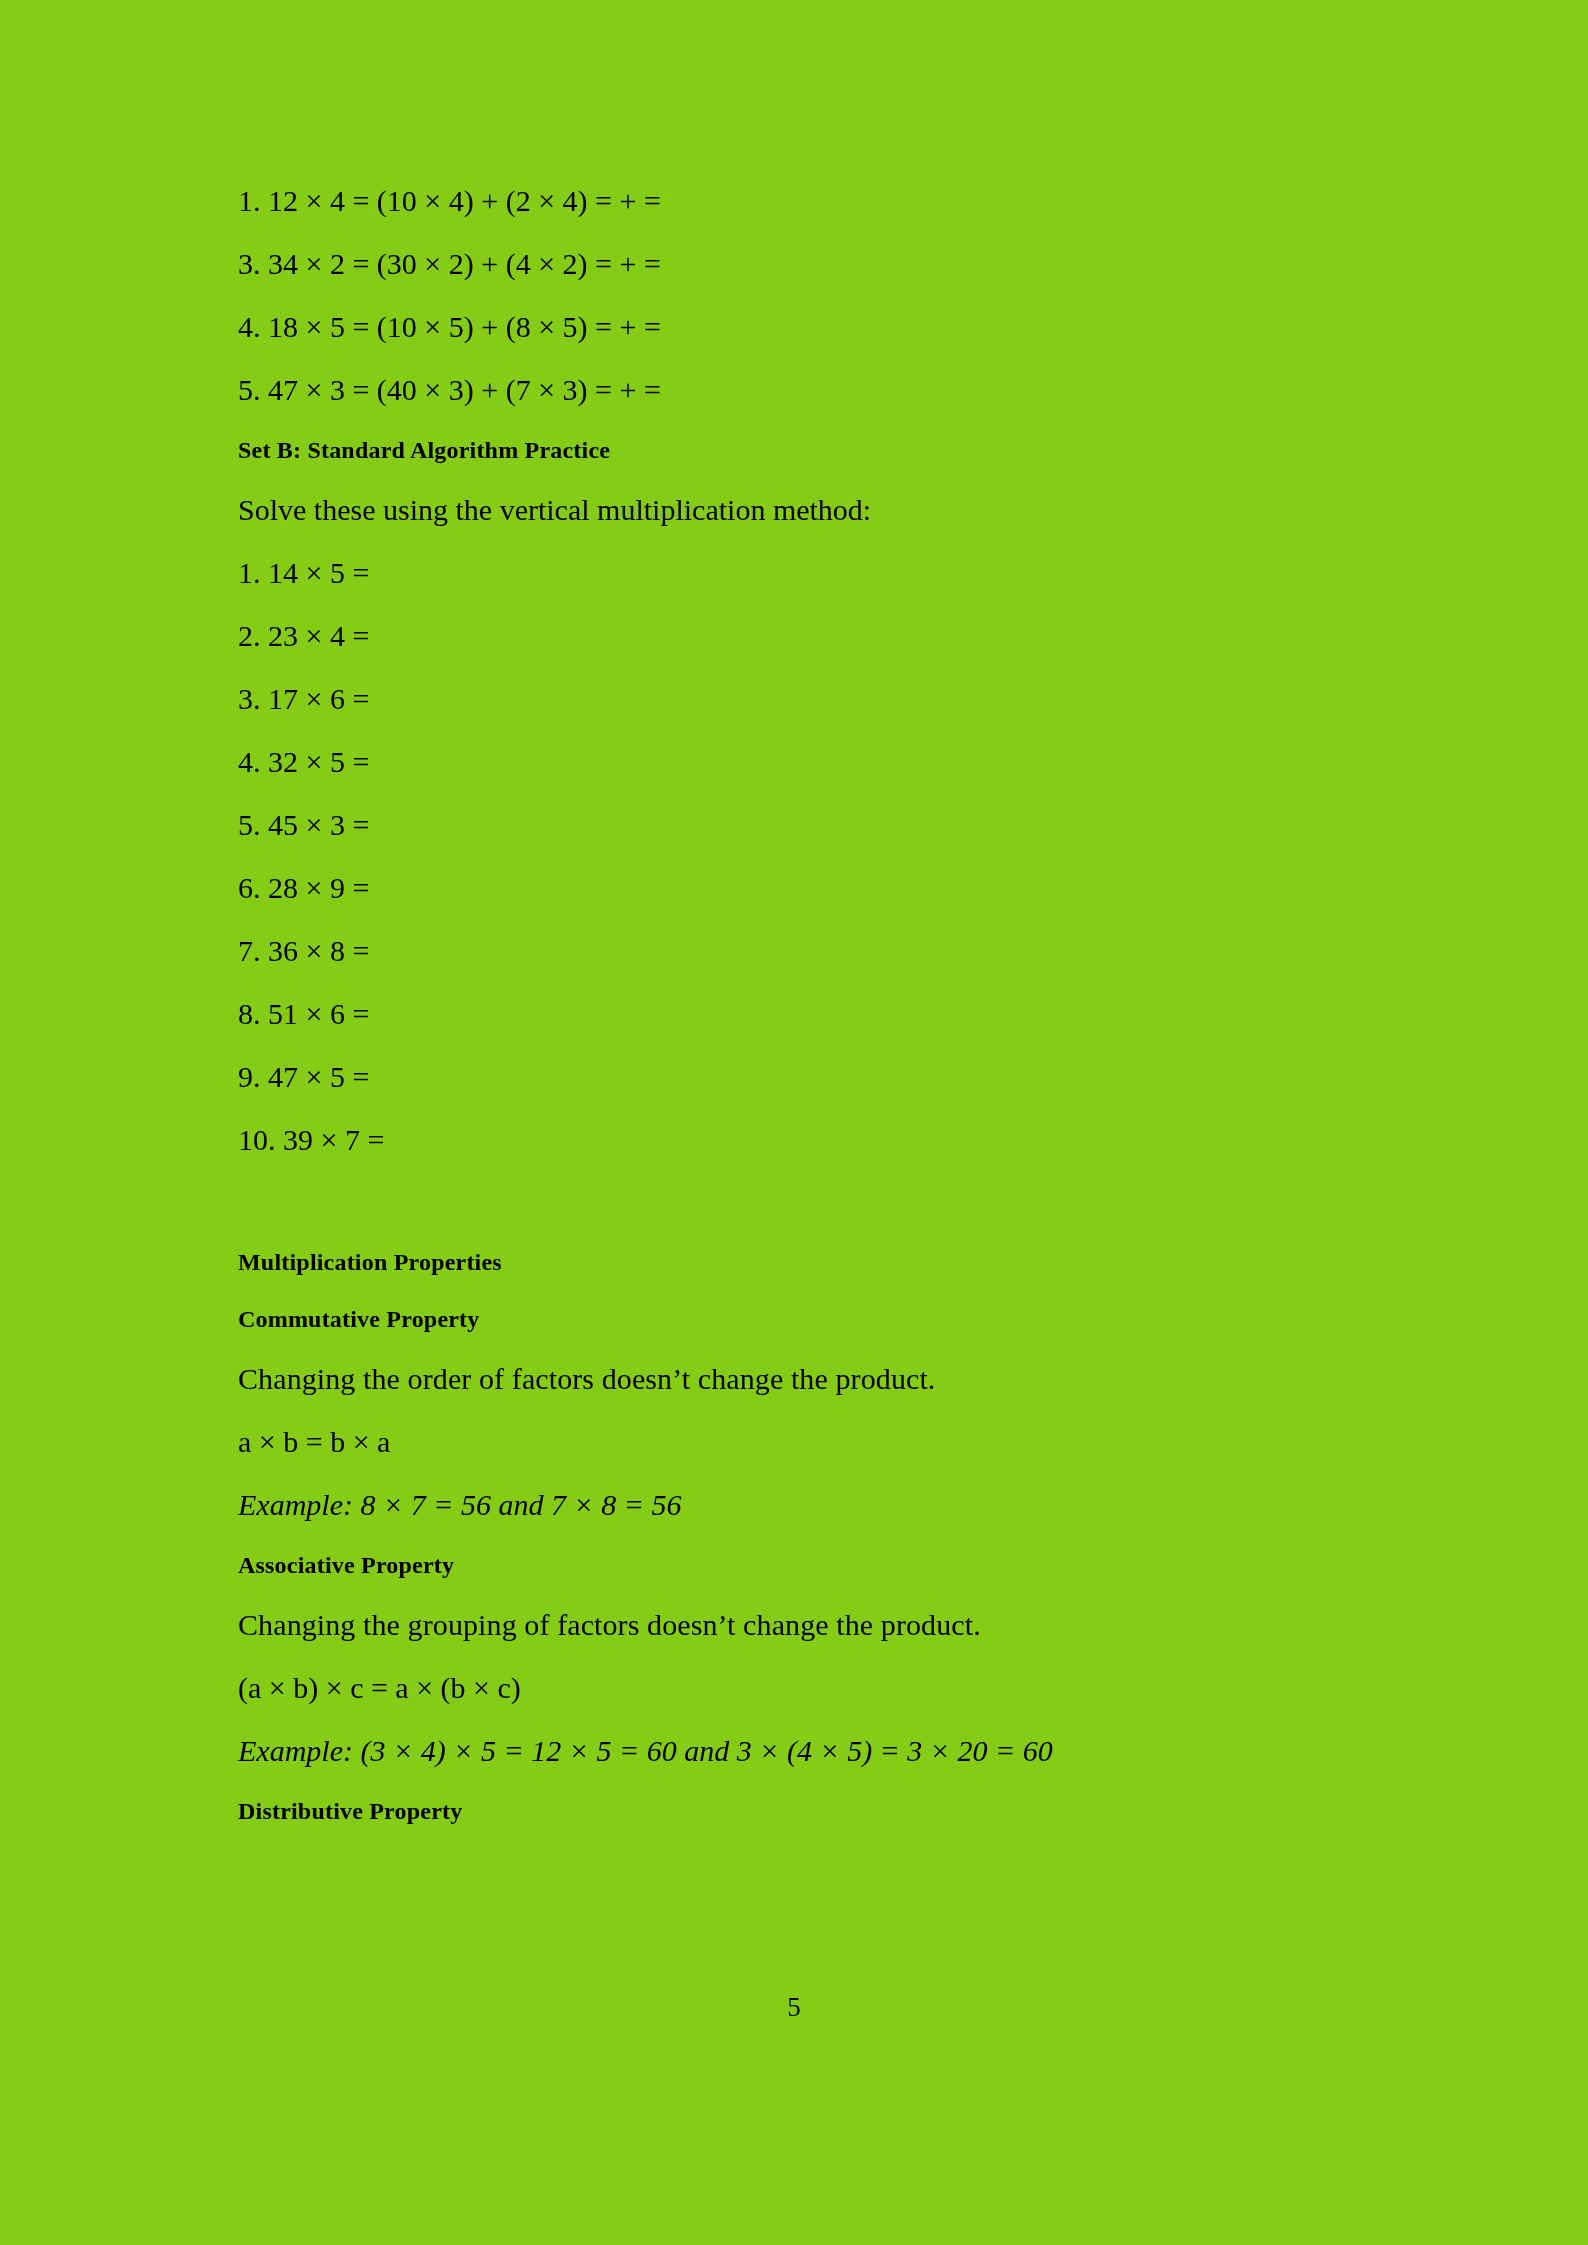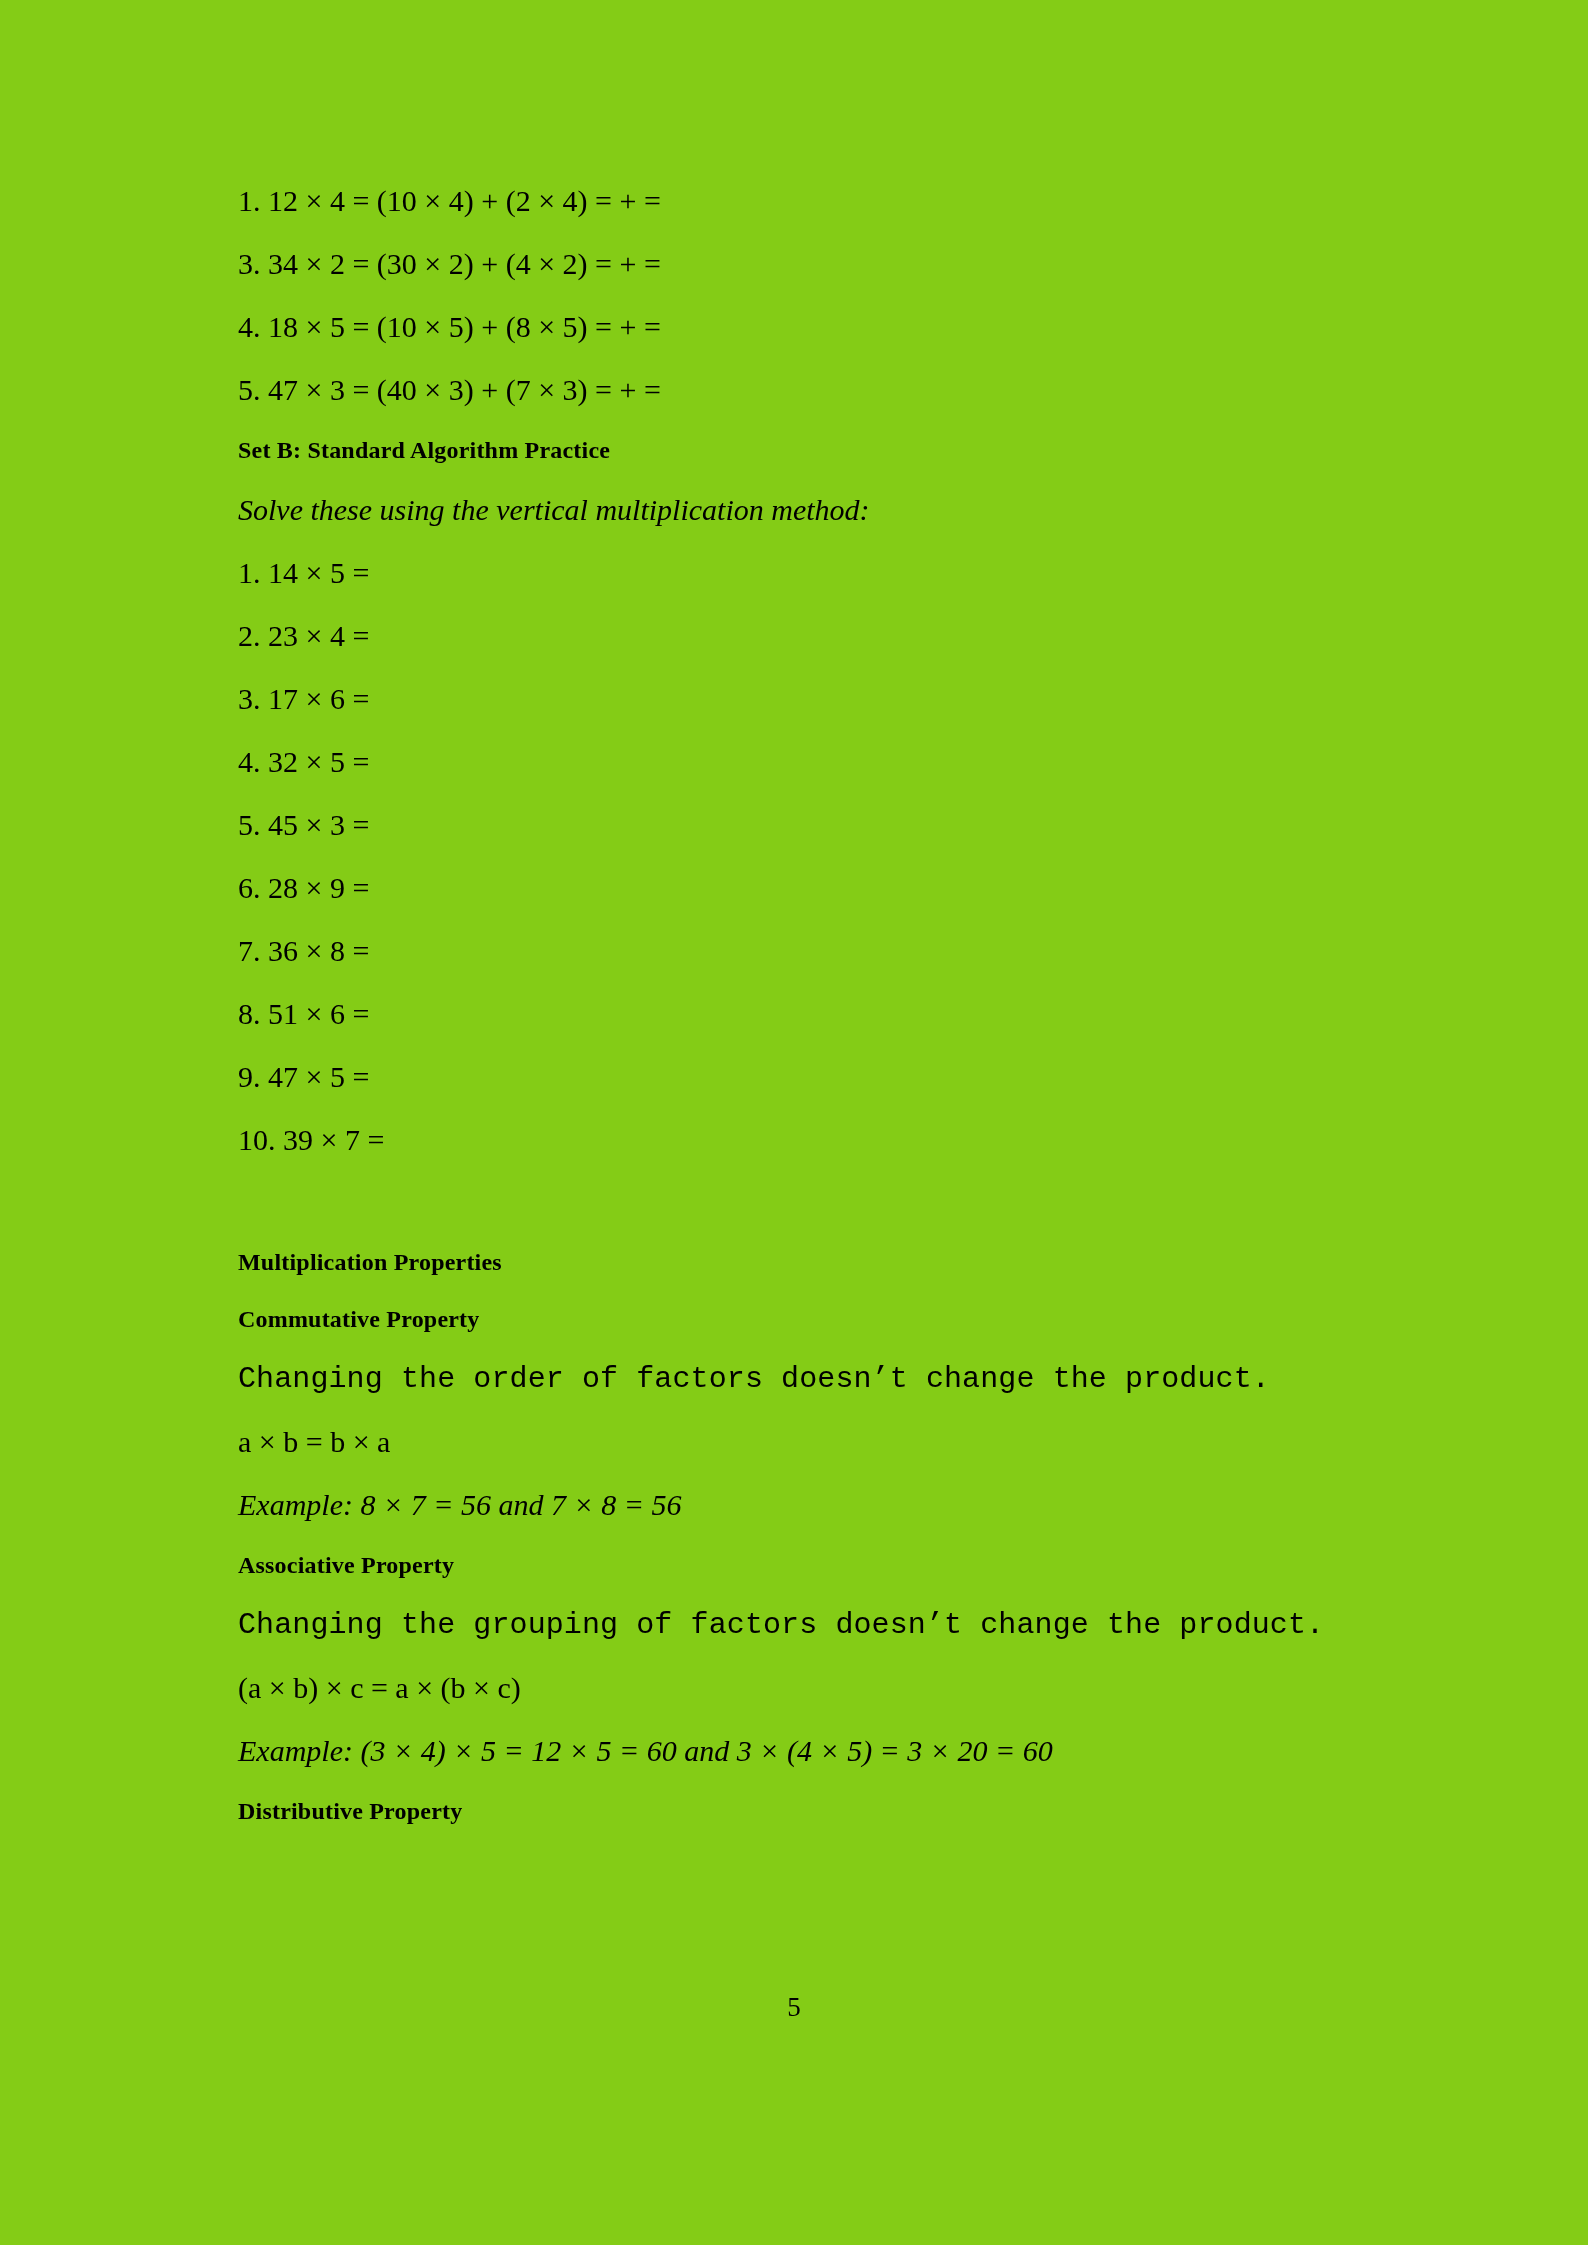--- a/index.html
+++ b/index.html
@@ -25,38 +25,36 @@
     top: 186px;
     width: 1110px;
   }
   
   .line {
     font-size: 30px;
     line-height: 1.0;
     margin: 0 0 33px 0;
     white-space: pre-wrap;
     letter-spacing: 0.1px;
-    font-family: Liberation Mono, monospace;
   }
   .eq-line {
     font-size: 30px;
     line-height: 1.0;
     margin: 0 0 33px 0;
     white-space: pre-wrap;
   }
   .heading {
     font-size: 24px;
     font-weight: bold;
     line-height: 1.0;
     margin: 0 0 33px 0;
     letter-spacing: 0.2px;
   }
   .italic-line {
     font-size: 30px;
-    font-style: italic;
     line-height: 1.0;
     margin: 0 0 33px 0;
   }
   .example-line {
     font-size: 30px;
     font-style: italic;
     line-height: 1.0;
     margin: 0 0 33px 0;
   }
   .example-line .ex-label {

